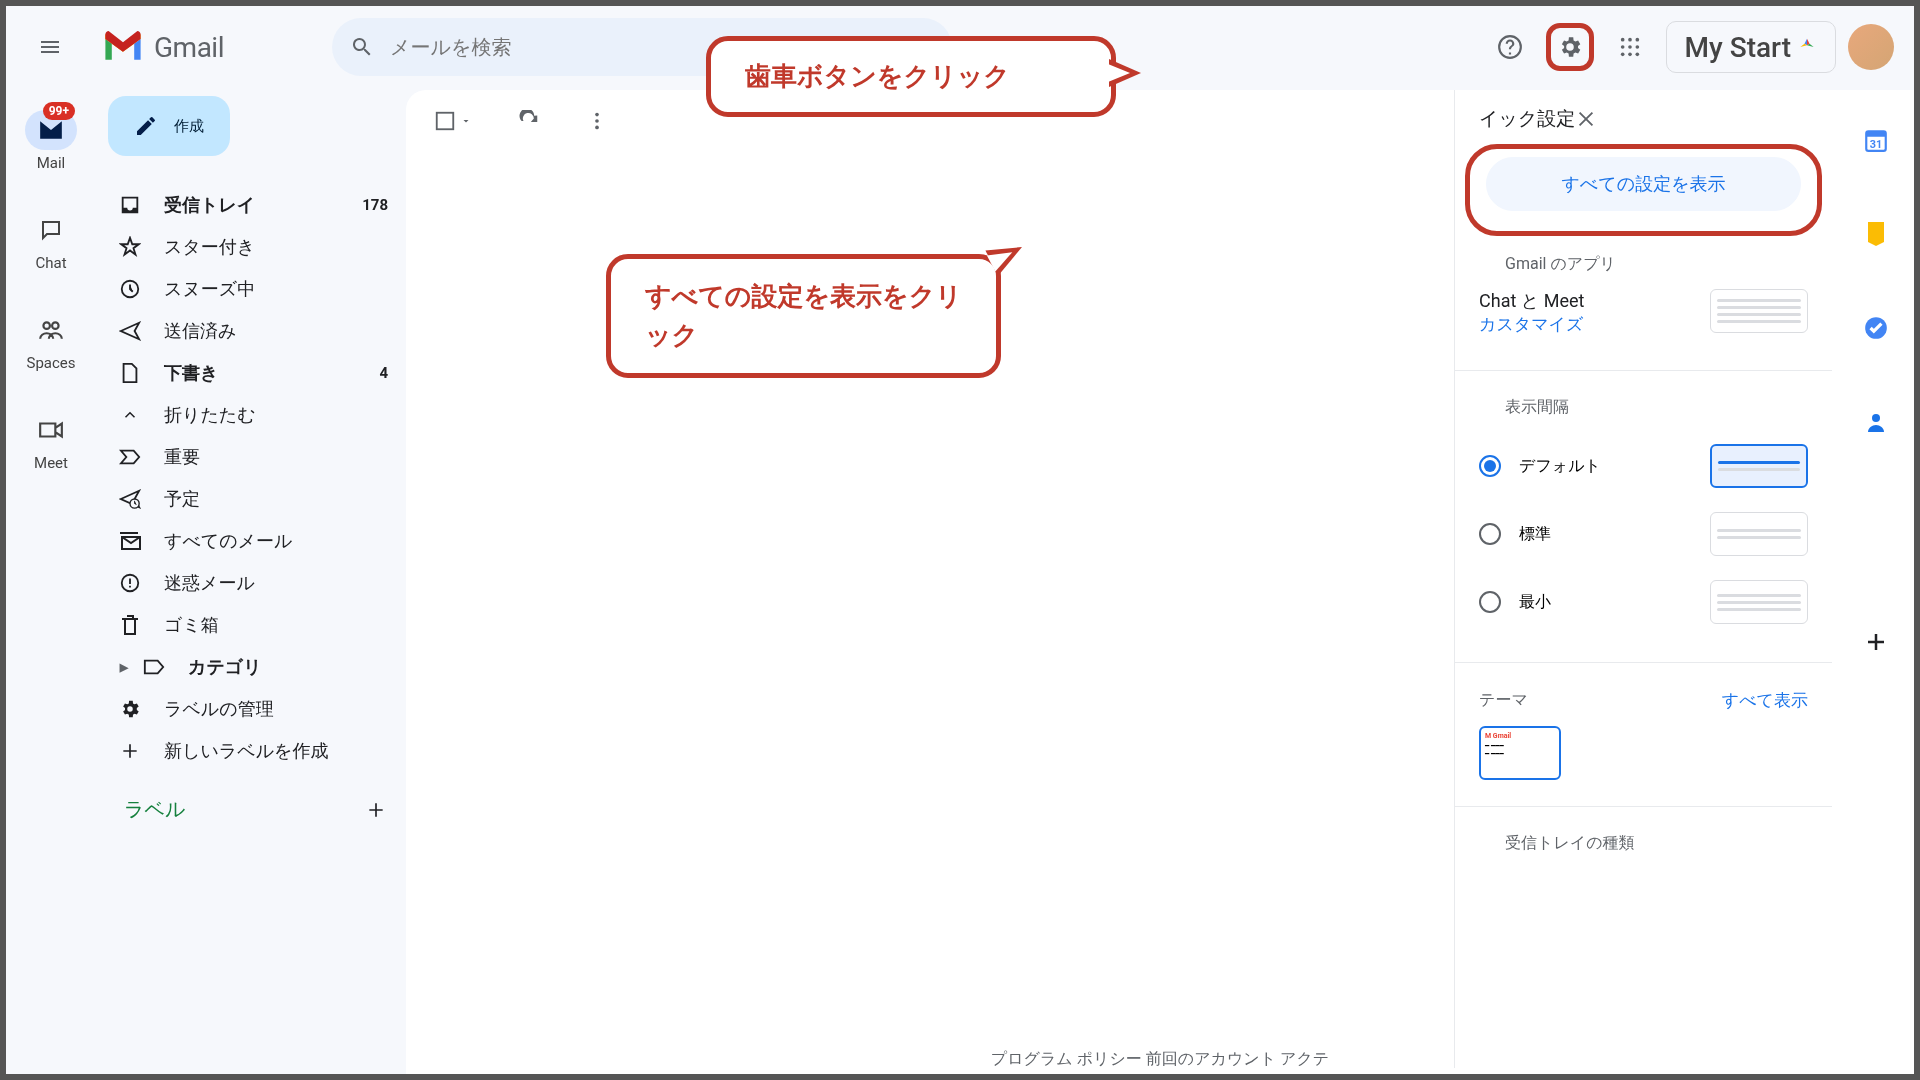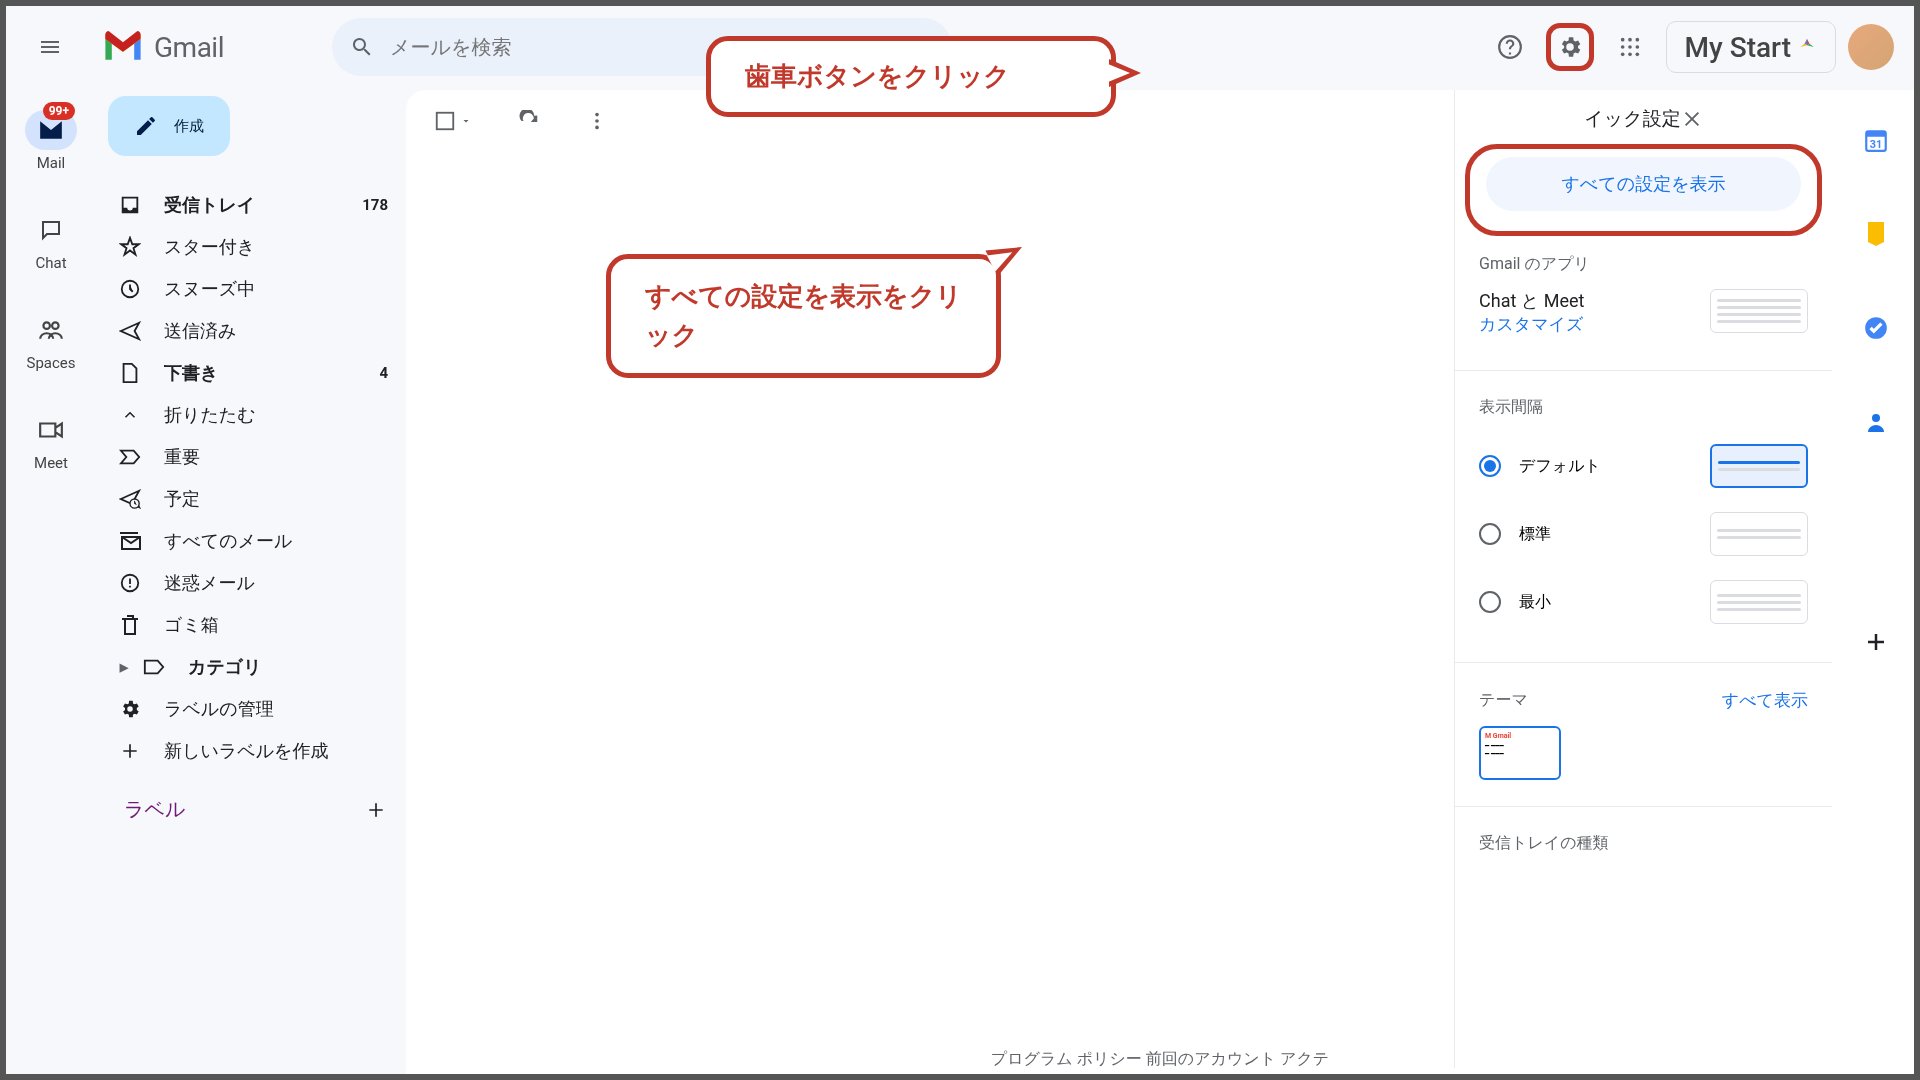--- a/index.html
+++ b/index.html
@@ -33,34 +33,34 @@
 .sidebar { width: 310px; padding: 8px 0 0 12px; }
 .compose-btn { display: inline-flex; align-items: center; gap: 16px; background: #c2e7ff; border-radius: 18px; padding: 18px 26px; font-size: 15px; color: #001d35; cursor: pointer; margin-bottom: 28px; }
 
 .nav-list { list-style: none; }
 .nav-item { display: flex; align-items: center; height: 42px; padding: 0 18px 0 10px; border-radius: 0 21px 21px 0; cursor: pointer; gap: 22px; font-size: 18px; color: #202124; }
 .nav-item .nav-ic { width: 24px; height: 24px; display: flex; align-items: center; justify-content: center; color: #202124; }
 .nav-item.bold { font-weight: 700; }
 .nav-count { margin-left: auto; font-size: 15px; color: #5f6368; }
 .nav-item.bold .nav-count { font-weight: 700; color: #202124; }
 .caret { width: 12px; text-align: center; color: #5f6368; font-size: 11px; }
-.section-hdr { display: flex; align-items: center; justify-content: space-between; padding: 24px 20px 0 16px; font-size: 20px; color: #701a75; }
+.section-hdr { display: flex; align-items: center; justify-content: space-between; padding: 24px 20px 0 16px; font-size: 20px; color: #15803d; }
 
 .main-area { flex: 1; background: #fff; border-radius: 20px 0 0 0; margin-top: 2px; position: relative; }
 .toolbar { display: flex; align-items: center; gap: 46px; padding: 20px 28px; }
 .footer-text { position: absolute; bottom: 4px; left: 50%; transform: translateX(-50%); font-size: 16px; color: #5f6368; white-space: nowrap; }
 
 
 .qs-panel { position: absolute; top: 84px; right: 82px; width: 378px; bottom: 6px; background: #fff; border-left: 1px solid #e8eaed; overflow-y: auto; padding-bottom: 20px; }
-.qs-head { display: flex; align-items: center; justify-content: center; padding: 16px 24px 12px; }
+.qs-head { display: flex; align-items: center; justify-content: flex-start; padding: 16px 24px 12px; }
 .qs-title { font-size: 19px; color: #202124; }
 .all-settings-btn { margin: 8px 16px 20px; padding: 14px 0; text-align: center; border-radius: 28px; background: #f1f6fe; color: #1a73e8; font-size: 18px; cursor: pointer; border: 1px solid #f1f6fe; }
 .all-settings-wrap { border: 5px solid #c0392b; border-radius: 32px; margin: 0 10px; }
 .qs-section { padding: 18px 24px; }
-.qs-sec-title { font-size: 16px; color: #5f6368; margin-bottom: 14px; }
+.qs-sec-title { font-size: 16px; color: #5f6368; margin-bottom: 14px; margin-left: 26px; }
 .qs-row { display: flex; justify-content: space-between; margin-bottom: 8px; }
 .chatmeet { font-size: 18px; color: #202124; }
 .customize-link { font-size: 17px; color: #1a73e8; cursor: pointer; }
 .density-opt { display: flex; align-items: center; gap: 18px; padding: 12px 0; }
 .radio { width: 22px; height: 22px; border: 2px solid #5f6368; border-radius: 50%; display: flex; align-items: center; justify-content: center; }
 .radio.checked { border-color: #1a73e8; }
 .radio.checked::after { content: ""; width: 12px; height: 12px; background: #1a73e8; border-radius: 50%; }
 .density-thumb { margin-left: auto; width: 98px; height: 44px; border: 1px solid #dadce0; border-radius: 6px; display: flex; flex-direction: column; justify-content: center; gap: 4px; padding: 6px; }
 .density-thumb.active { border: 2px solid #1a73e8; background: #e8f0fe; }
 .dline { height: 3px; background: #dadce0; border-radius: 2px; }

